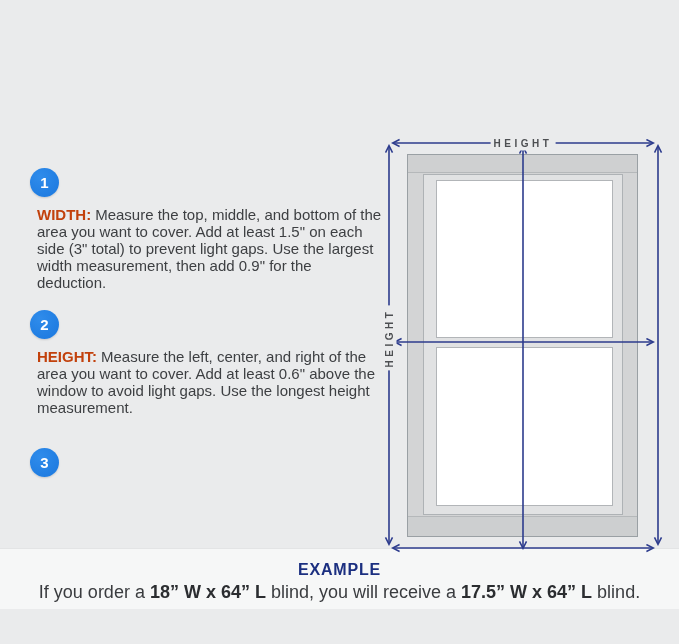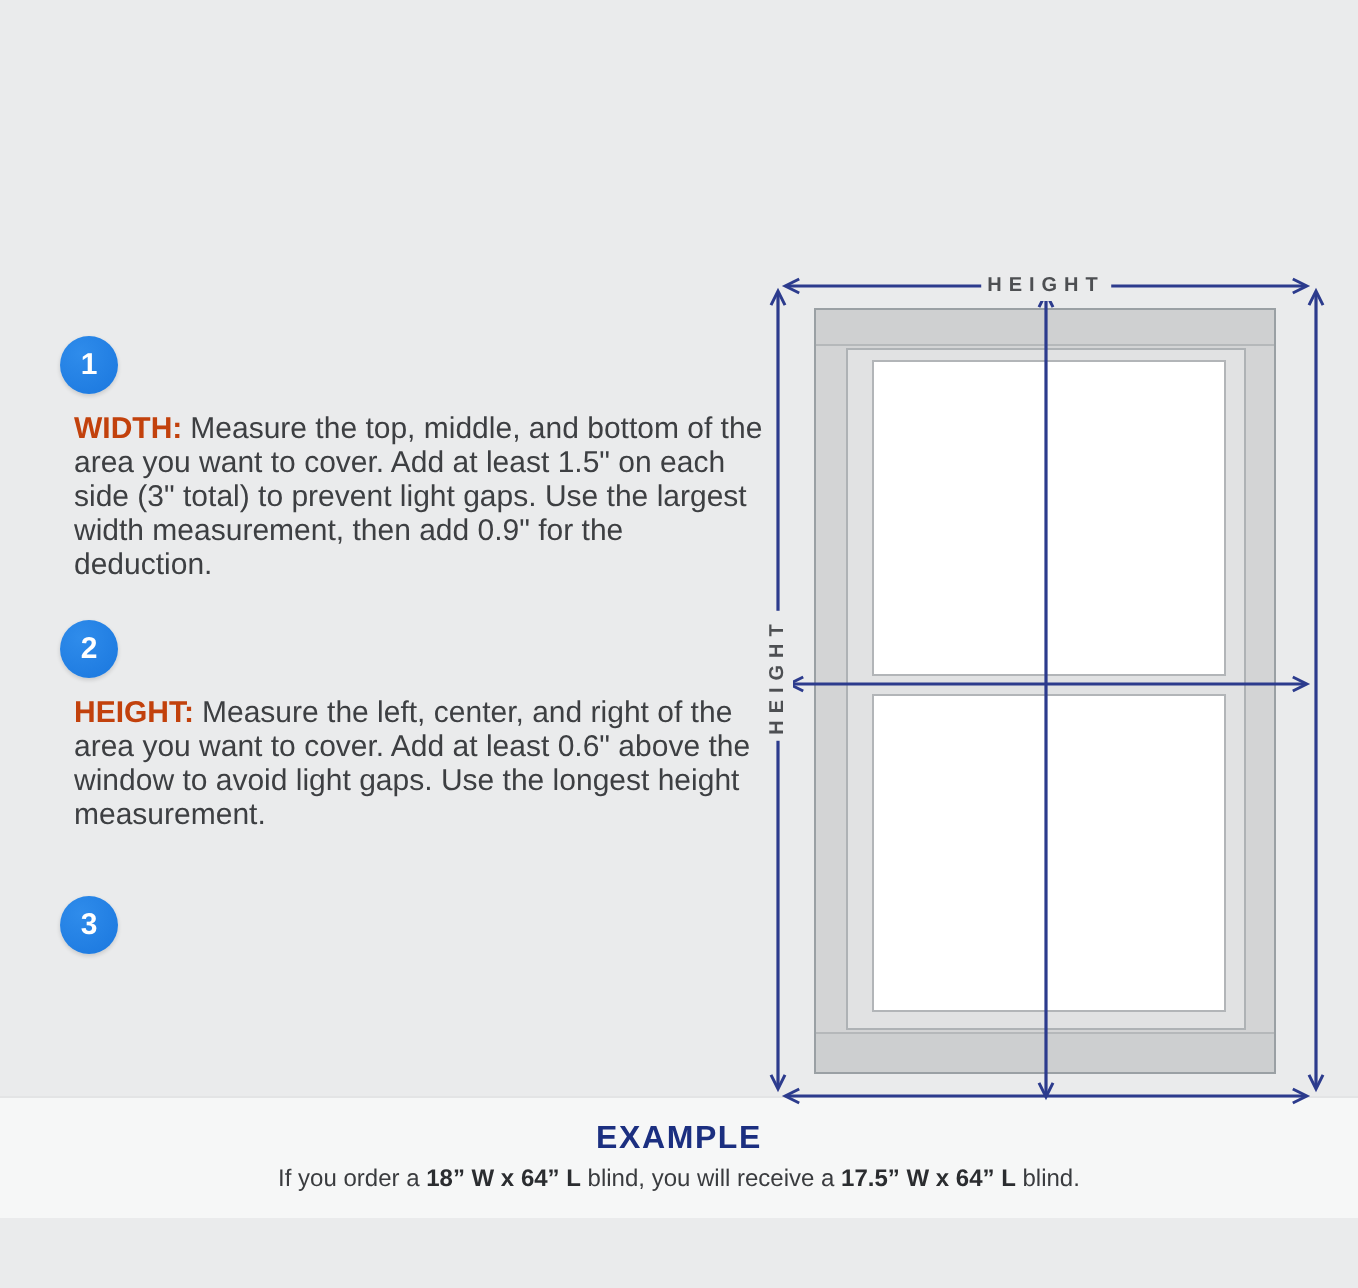--- a/index.html
+++ b/index.html
@@ -71,21 +71,21 @@
   
   .example-band {
     position: absolute; left: 0; top: 548px; width: 679px; height: 61px;
     background: var(--footer-bg, #f6f7f7); border-top: 1px solid #e3e4e5;
     text-align: center; padding-top: 12px;
   }
   .example-heading {
     font-size: 16px; font-weight: 700; letter-spacing: 0.8px;
     color: var(--navy, #1b2f80);
   }
-  .example-line { margin-top: 3px; font-size: 12px; color: #3a3c3f; }
+  .example-line { margin-top: 3px; font-size: 18px; color: #3a3c3f; }
   .example-line .bold { font-weight: 700; color: #2b2d30; }
 </style>
 </head>
 <body>
 
 <div class="canvas">
 
 
   <div class="step step-1">
     <div class="step-circle">1</div>

